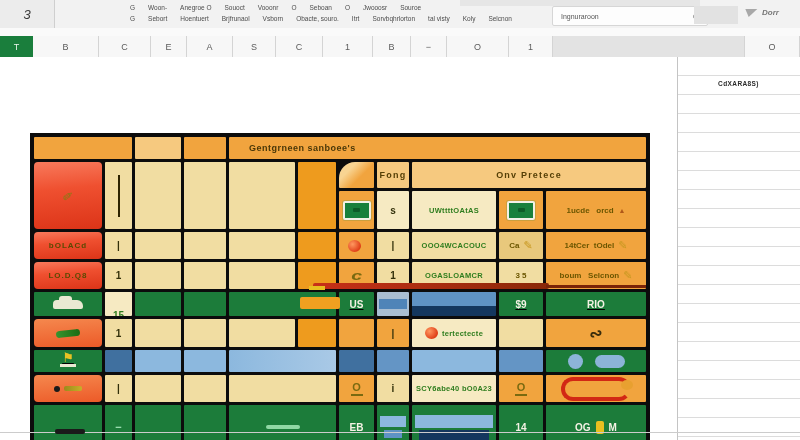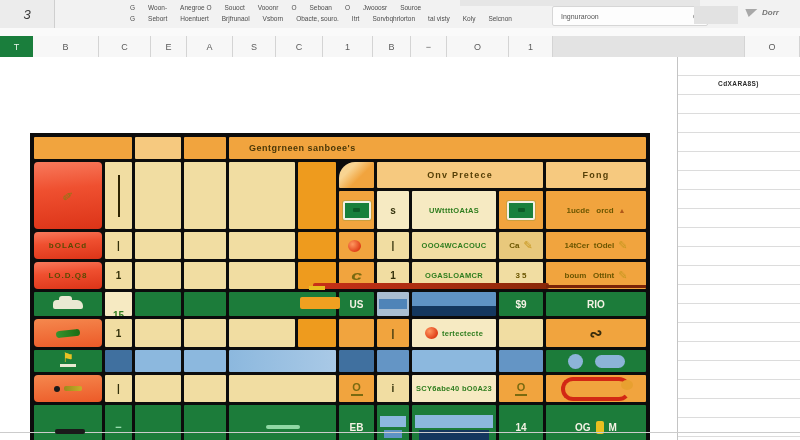--- a/index.html
+++ b/index.html
@@ -40,21 +40,21 @@
             padding:4px 4px 0 4px;box-sizing:border-box;overflow:hidden;
             display:grid;gap:3px;
             grid-template-columns:68px 27px 46px 42px 66px 38px 35px 32px 84px 44px 100px;
             grid-template-rows:22px 26px 38px 27px 27px 24px 28px 22px 27px 44px 24px;}
   .cell{display:flex;align-items:center;justify-content:center;overflow:hidden;border-radius:1px;position:relative;}
   .cell.title-cell{justify-content:flex-start;padding-left:20px;}
   .bg-or{background:#f1a43e;} .bg-orl{background:#f6c97f;} .bg-ord{background:#ee9b1e;}
   .bg-cream{background:#f1dda2;} .bg-creamL{background:#f6eac2;} .bg-creamD{background:#e8c87c;}
   .bg-red{background:linear-gradient(175deg,#f87a5c,#ef5030 40%,#dc3418);border-radius:4px;}
   .bg-redor{background:linear-gradient(175deg,#f5884e,#ec5a28);border-radius:4px;}
-  .bg-green{background:#1c7c3a;} .bg-blueS{background:#40709f;} .bg-blueM{background:#6495c5;}
+  .bg-green{background:#1c7c3a;text-decoration:underline;} .bg-blueS{background:#40709f;} .bg-blueM{background:#6495c5;}
   .bg-blueL{background:#8cb8de;} .bg-bluegray{background:#a9bed2;}
   .bg-blueGrad{background:linear-gradient(90deg,#8cb8de,#a9c9e6);}
   .bg-barBN{background:linear-gradient(180deg,#5f93c4 0 58%,#14375e 58% 100%);}
   .notch{border-top-left-radius:16px;background:linear-gradient(135deg,#f8d492 0 30%,#f1a43e 60%);}
   
   .ct{font-weight:bold;white-space:pre;color:#33300a;font-size:10px;}
   .tdark{color:#4a3808;font-size:9px;letter-spacing:.5px;}
   .thead{color:#553f06;font-size:9px;letter-spacing:1.2px;}
   .tgreen{color:#2e7d1e;font-size:7.5px;letter-spacing:.3px;}
   .tgreen2{color:#2e7d1e;font-size:10px;margin-top:23px;}
@@ -183,25 +183,25 @@
           <span class="ic ic-pen"></span>
         </div>
         <div class="cell bg-cream" style="grid-row: span 2;">
           <span class="ic ic-vbar"></span>
         </div>
         <div class="cell bg-cream" style="grid-row: span 2;"></div>
         <div class="cell bg-cream" style="grid-row: span 2;"></div>
         <div class="cell bg-cream" style="grid-row: span 2;"></div>
         <div class="cell bg-ord" style="grid-row: span 2;"></div>
         <div class="cell bg-or notch"></div>
+        <div class="cell bg-orl">
+          <span class="ct thead">Fong</span>
+        </div>
         <div class="cell bg-orl" style="grid-column: span 3;">
           <span class="ct thead">Onv Pretece</span>
-        </div>
-        <div class="cell bg-orl">
-          <span class="ct thead">Fong</span>
         </div>
         <div class="cell bg-or">
           <span class="ic ic-flag-green"></span>
         </div>
         <div class="cell bg-creamL">
           <span class="ct ">s</span>
         </div>
         <div class="cell bg-creamL">
           <span class="ct tgreen">UWttttOAtAS</span>
         </div>
@@ -255,21 +255,21 @@
         <div class="cell bg-cream">
           <span class="ct ">1</span>
         </div>
         <div class="cell bg-cream">
           <span class="ct tgreen">OGASLOAMCR</span>
         </div>
         <div class="cell bg-cream">
           <span class="ct tolive">3 5</span>
         </div>
         <div class="cell bg-or">
-          <span class="ct tolive">boum   Ottint</span>
+          <span class="ct tolive">boum   Selcnon</span>
           <span class="ic ic-pencil"></span>
         </div>
         <div class="cell bg-green">
           <span class="ic ic-car"></span>
         </div>
         <div class="cell bg-creamL">
           <span class="ct tgreen2">15</span>
         </div>
         <div class="cell bg-green"></div>
         <div class="cell bg-green"></div>

